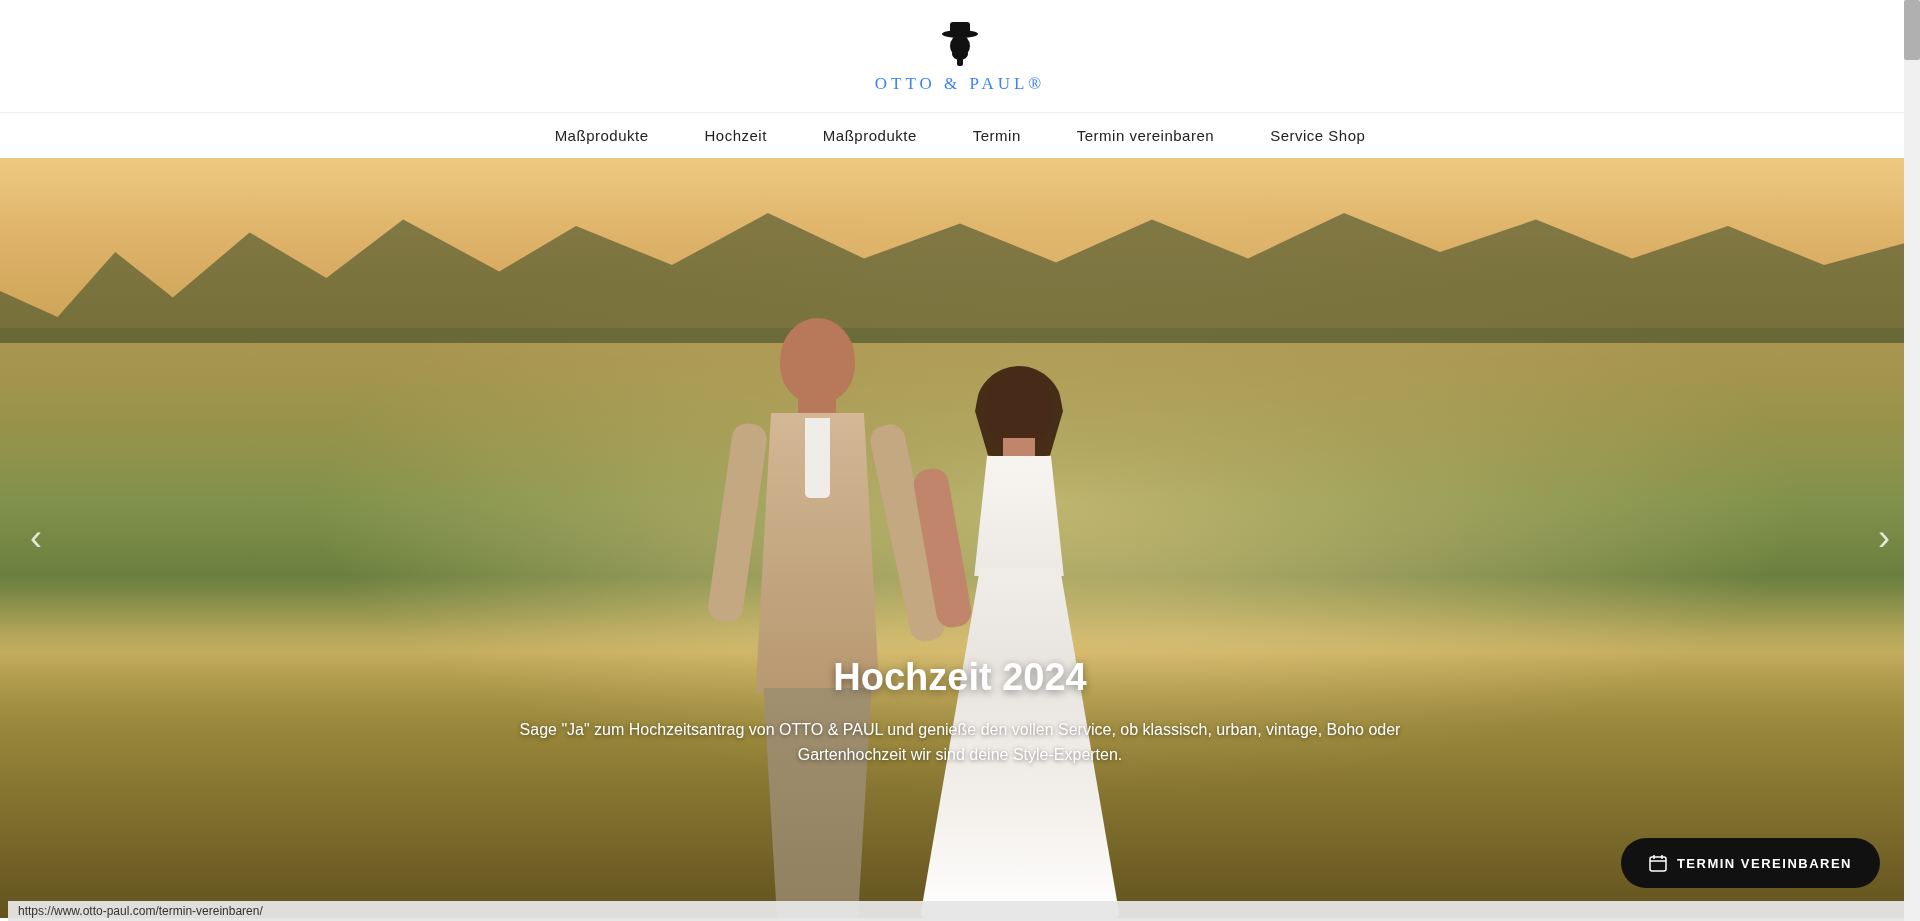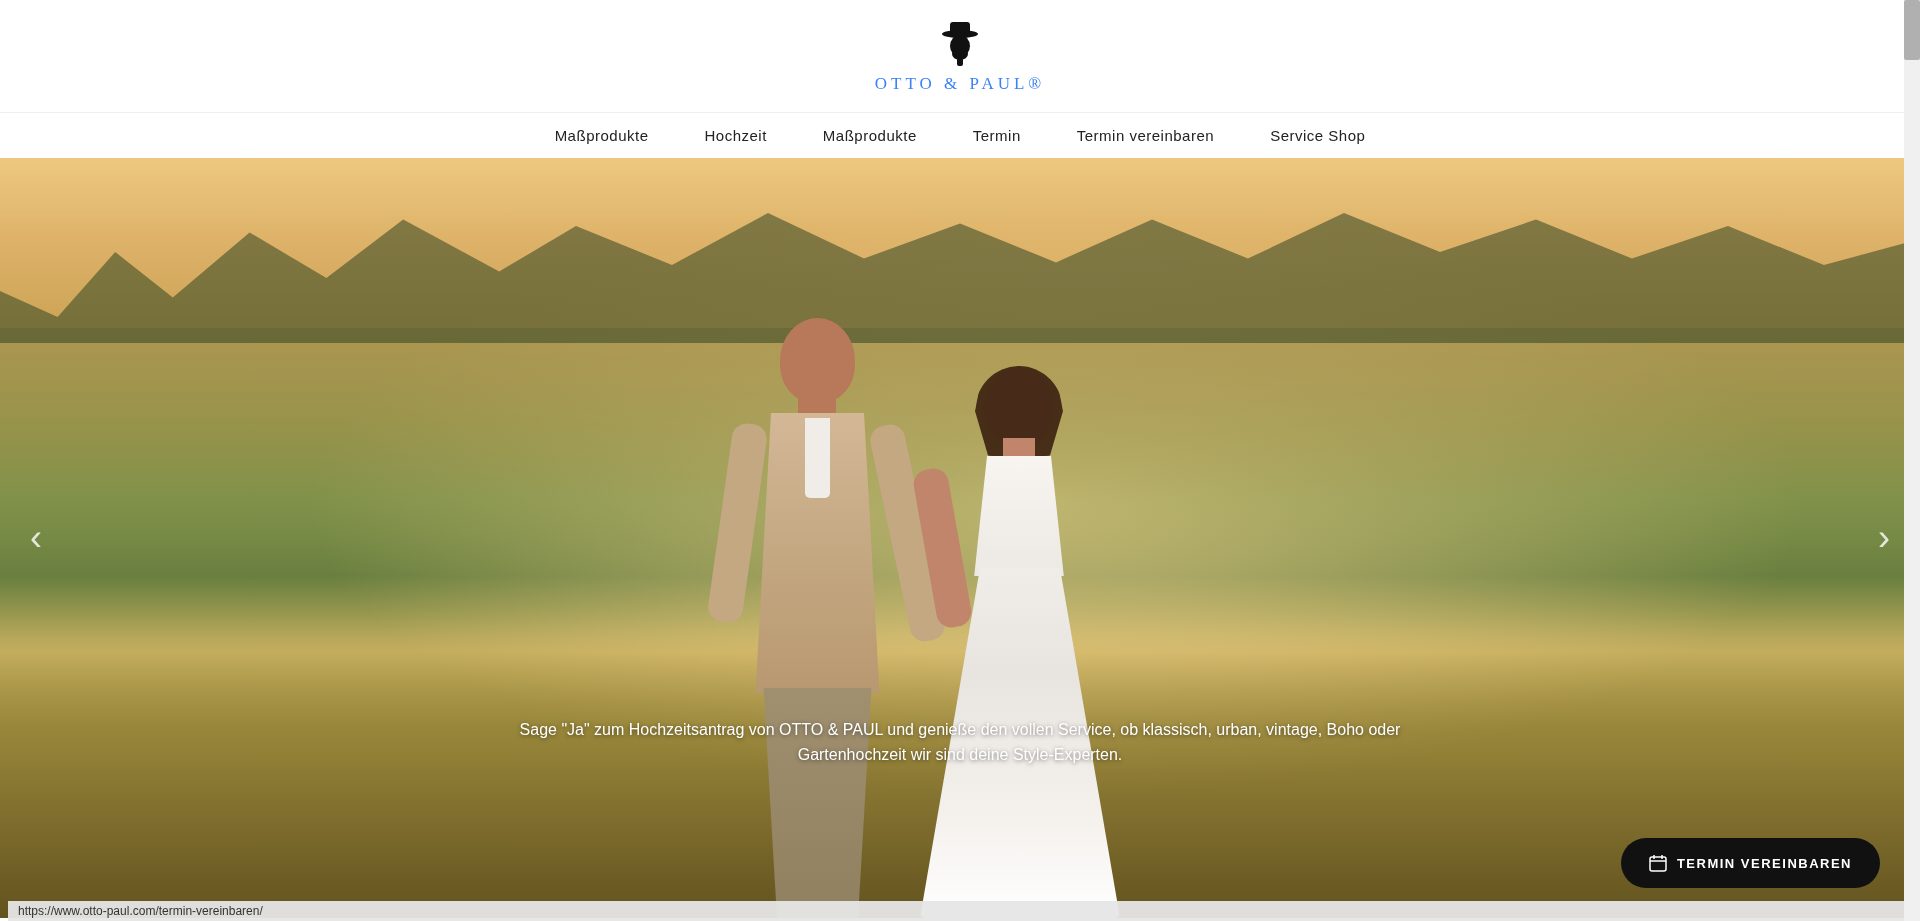--- a/index.html
+++ b/index.html
@@ -290,20 +290,21 @@
     <div style="position:absolute;top:100px;left:83px;width:32px;height:28px;background:#c0856a;"></div>
 
     <div style="position:absolute;top:118px;left:35px;width:128px;height:120px;background:linear-gradient(180deg,#f8f4f0 0%,#ece8e4 100%);clip-path:polygon(25% 0%,75% 0%,85% 100%,15% 100%);border-radius:5px 5px 0 0;"></div>
 
     <div style="position:absolute;bottom:0;left:0;width:200px;height:350px;background:linear-gradient(180deg,#f0ece8 0%,#e8e4e0 30%,#f4f0ec 70%,#fff 100%);clip-path:polygon(30% 0%,70% 0%,100% 100%,0% 100%);border-radius:0 0 5px 5px;"></div>
 
     <div style="position:absolute;top:130px;left:5px;width:35px;height:160px;background:#c0856a;border-radius:15px;transform:rotate(-10deg);"></div>
   </div>
 
   <div class="hero-content">
+    <h1 class="hero-title">Hochzeit 2024</h1>
     <p class="hero-subtitle">Sage "Ja" zum Hochzeitsantrag von OTTO &amp; PAUL und genieße den vollen Service, ob klassisch, urban, vintage, Boho oder
 Gartenhochzeit wir sind deine Style-Experten.</p>
   </div>
 
   <button class="slider-arrow slider-arrow-left">‹</button>
 
   <button class="slider-arrow slider-arrow-right">›</button>
 
   <button class="termin-fab">
     <svg width="18" height="18" viewBox="0 0 18 18" fill="none" xmlns="http://www.w3.org/2000/svg">

